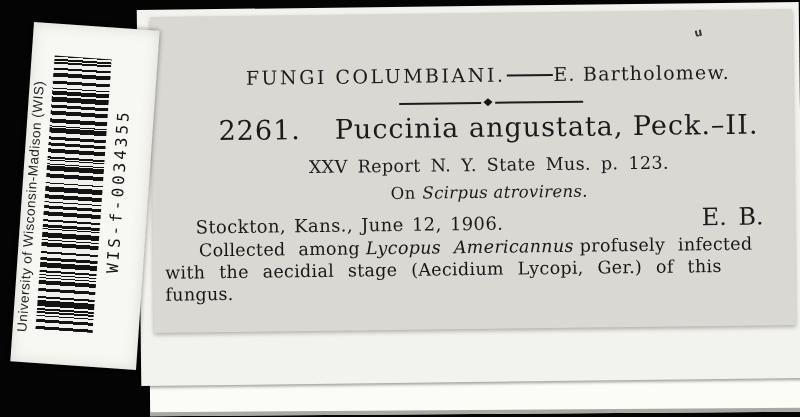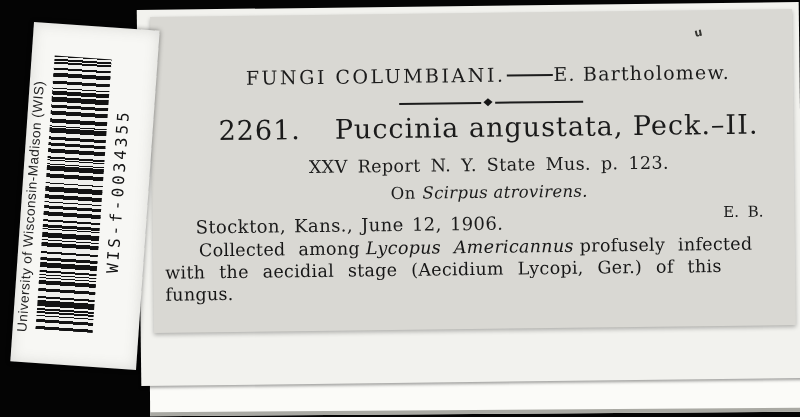--- a/index.html
+++ b/index.html
@@ -47,21 +47,21 @@
   .divider .diamond{
     font-size:13px;line-height:10px;margin:0 1px;
     transform:scaleX(1.25) scaleY(0.85);color:#151515;
   }
   .species-line{top:99px;font-size:27px;letter-spacing:1px;}
   .species-line .number{margin-right:34px;}
   .reference{top:142px;font-size:17.5px;word-spacing:4px;letter-spacing:0.4px;}
   .host{top:170px;font-size:16.5px;letter-spacing:0.3px;}
   .host .host-species{font-style:italic;margin-left:7px;}
   .locality{top:200px;left:43px;font-size:18px;letter-spacing:0.4px;word-spacing:2px;}
-  .collector{top:193px;right:31px;font-size:15px;word-spacing:4px;}
+  .collector{top:193px;right:31px;font-size:24px;word-spacing:4px;}
   .note{
     position:absolute;top:223px;left:12px;width:617px;
     font-size:17.5px;line-height:22px;letter-spacing:0.3px;color:#161616;
   }
   .note .nl{white-space:nowrap;}
   .note .nl1{padding-left:34px;word-spacing:7px;}
   .note .nl1 .it{font-style:italic;margin:0 6px;}
   .note .nl2{word-spacing:8px;}
   .pen-mark{
     top:16px;left:544px;font-size:11px;color:#33332f;

